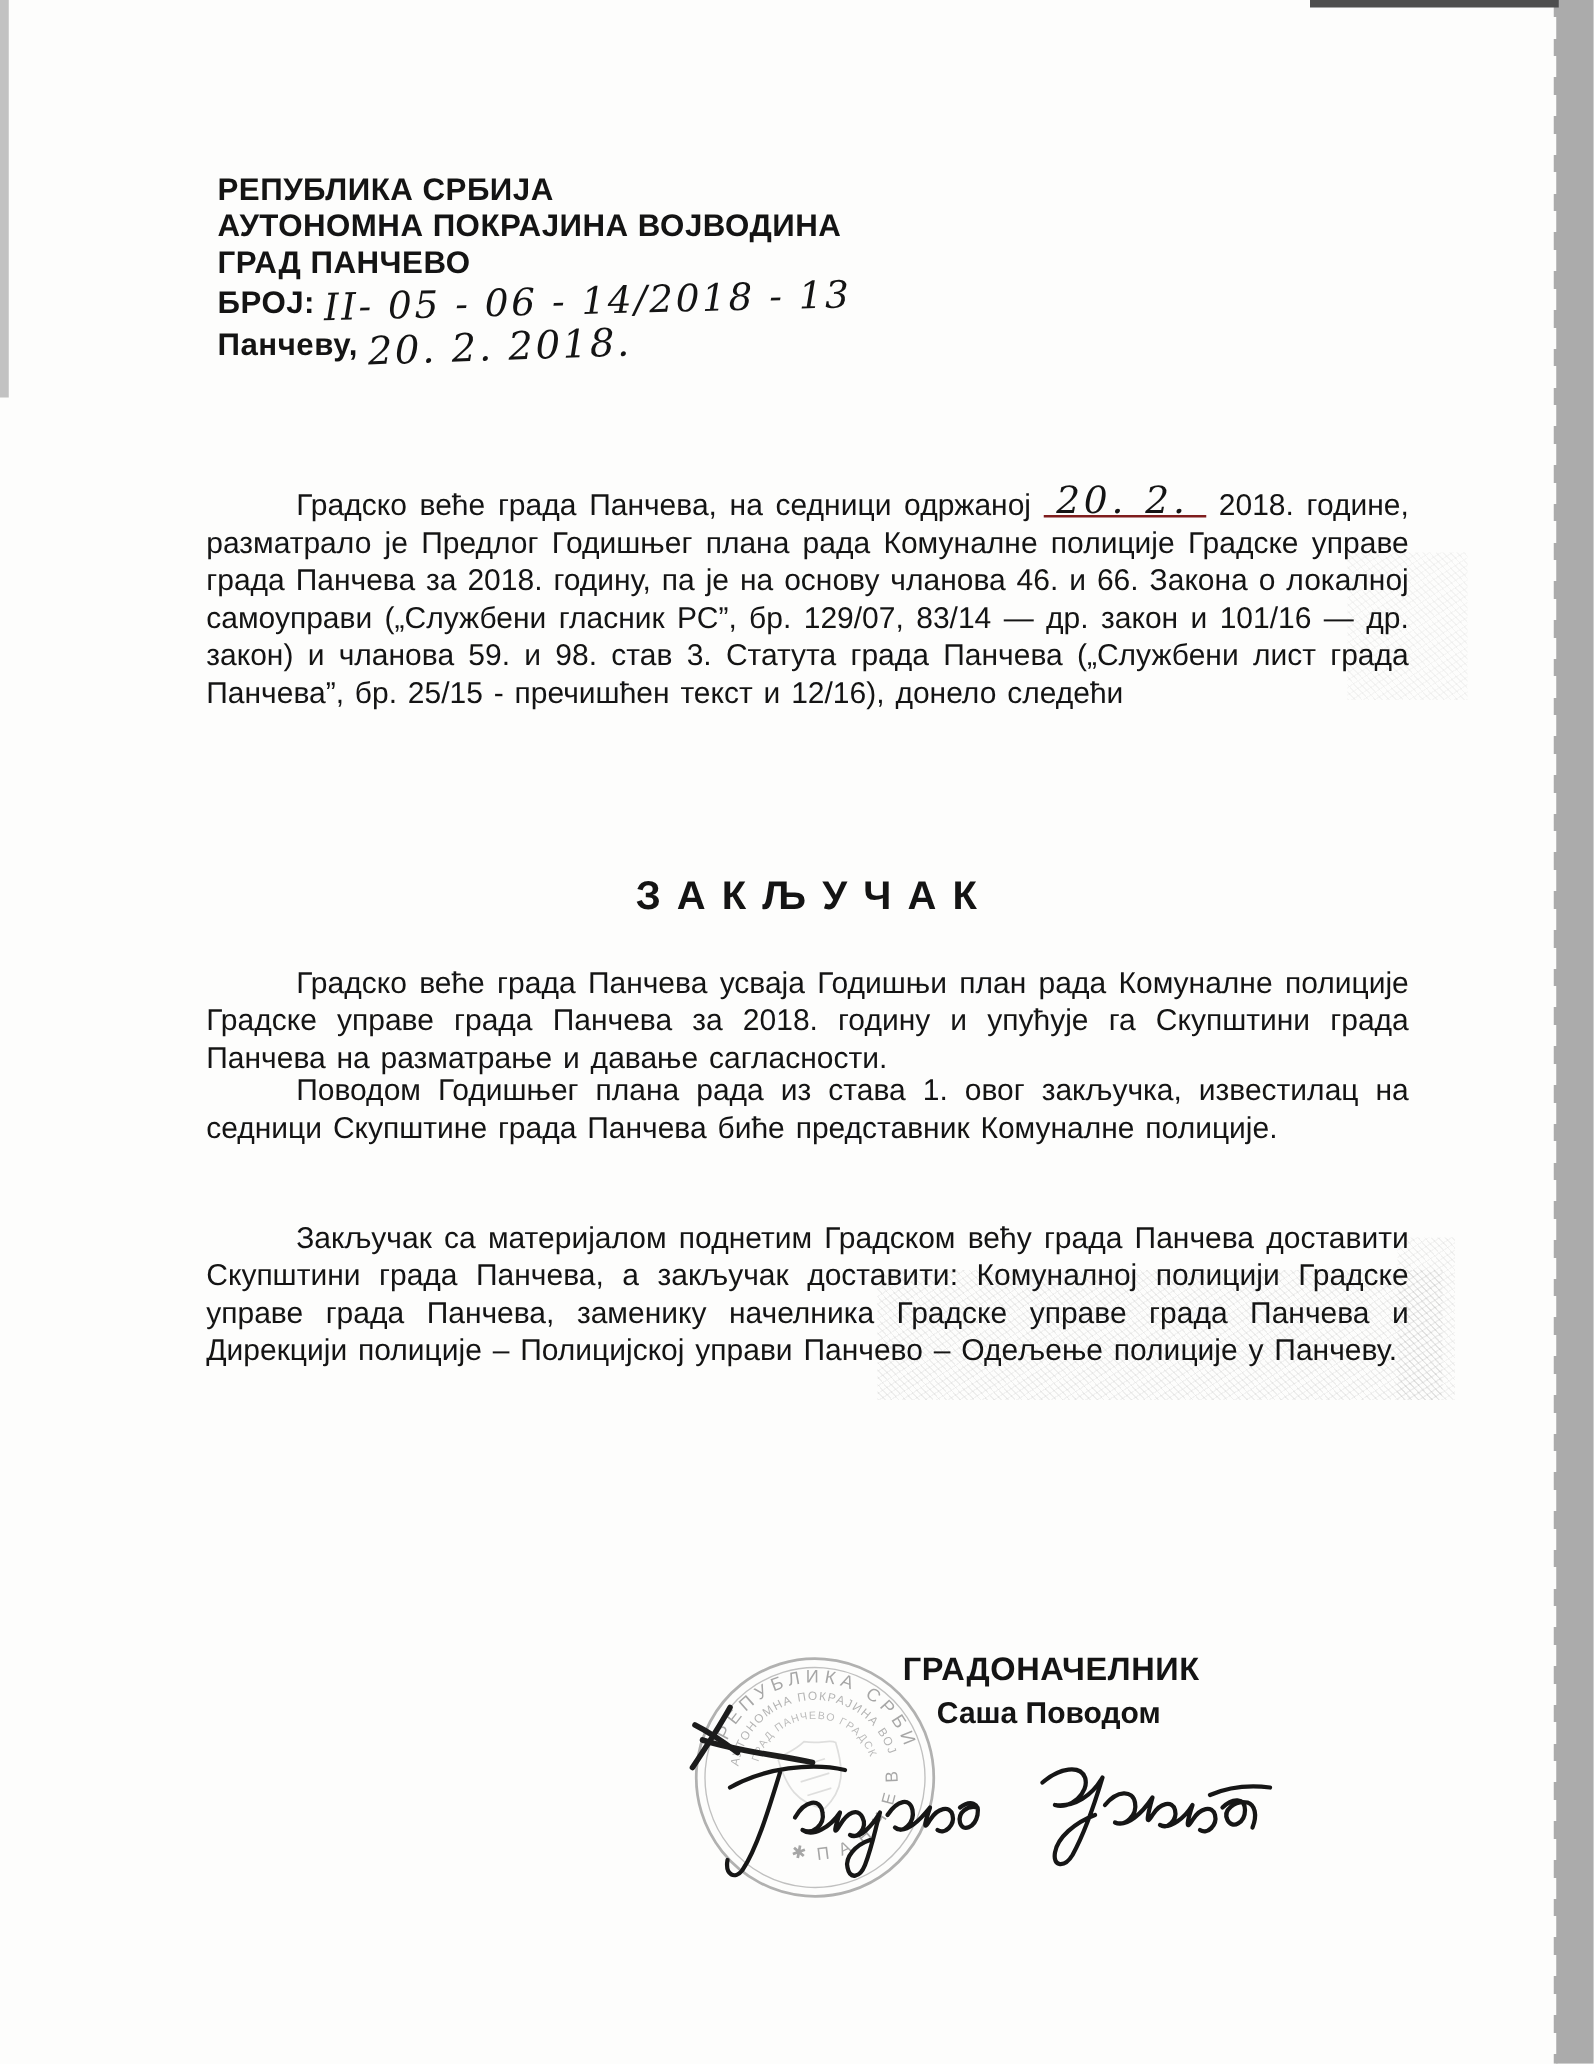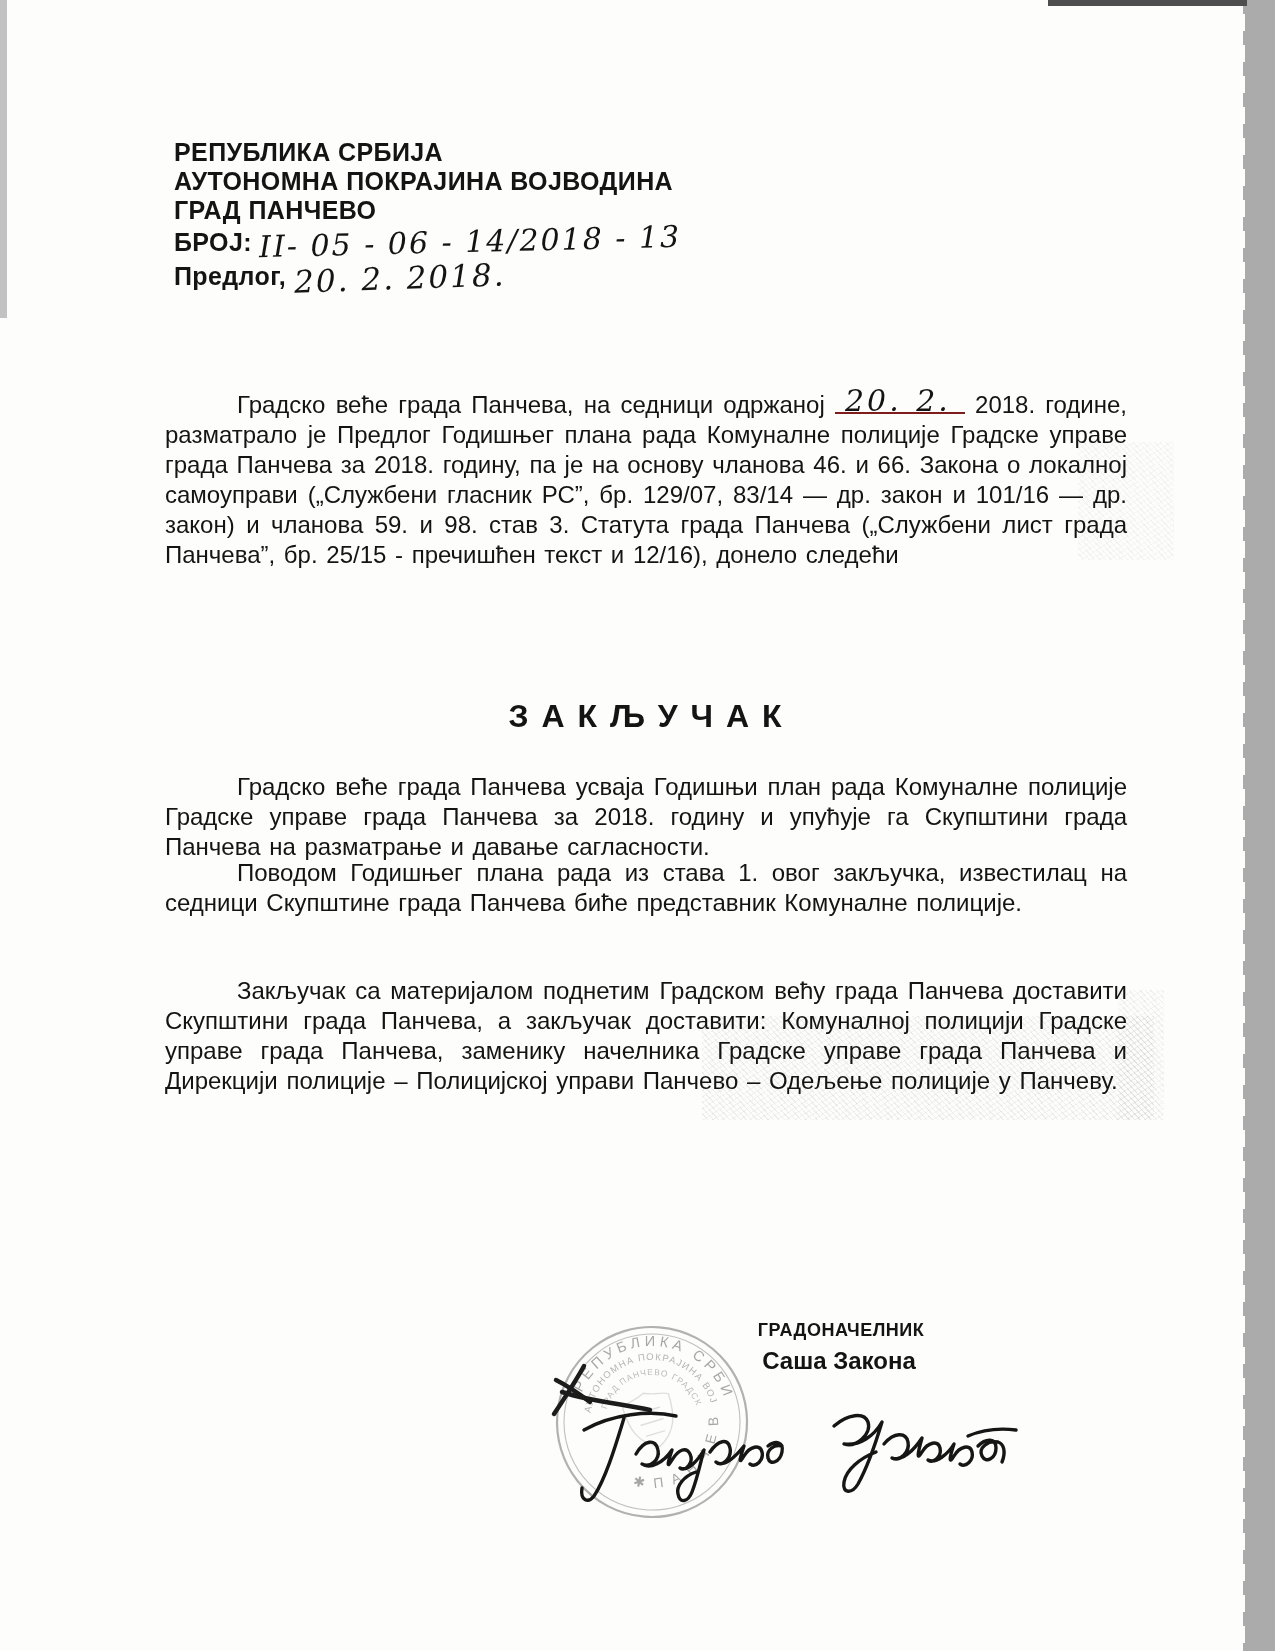--- a/index.html
+++ b/index.html
@@ -49,21 +49,21 @@
   .hw-date{
     font-family:"DejaVu Serif","Liberation Serif",serif;font-style:italic;font-weight:500;
     font-size:30px;letter-spacing:3px;
     display:inline-block;padding:0 14px 0 10px;transform:translateY(-2px);
     border-bottom:2px solid #7f1d1d;line-height:22px;
   }
   .title{position:absolute;left:165px;top:698px;width:962px;text-align:center;
     font-weight:bold;font-size:32px;letter-spacing:2px;white-space:pre;}
 
   .sig-block{position:absolute;left:595px;top:1320px;width:492px;text-align:center;font-weight:bold;}
-  .sig-l1{font-size:18px;letter-spacing:.5px;}
+  .sig-l1{font-size:26px;letter-spacing:.5px;}
   .sig-l2{font-size:25px;letter-spacing:.3px;margin-top:5px;margin-left:-24px;}
   .sig-name{font-size:24px;margin-top:6px;margin-left:-4px;}
 
   .stamp{position:absolute;left:550px;top:1320px;width:204px;height:204px;opacity:.62;filter:blur(.35px);}
   .sig-svg{position:absolute;left:572px;top:1392px;width:460px;height:120px;}
   .kmark-svg{position:absolute;left:538px;top:1352px;width:150px;height:75px;}
 
   svg text{font-family:"Liberation Sans","DejaVu Sans",sans-serif;}
 </style>
 </head>
@@ -78,21 +78,21 @@
 
 <div class="header">
   <div class="hline">РЕПУБЛИКА СРБИЈА</div>
   <div class="hline">АУТОНОМНА ПОКРАЈИНА ВОЈВОДИНА</div>
   <div class="hline">ГРАД ПАНЧЕВО</div>
   <div class="hline num-line">
     <span>БРОЈ:</span>
     <span class="hw">II- 05 - 06 - 14/2018 - 13</span>
   </div>
   <div class="hline place-line">
-    <span>Предлог,</span>
+    <span>Панчеву,</span>
     <span class="hw">20. 2. 2018.</span>
   </div>
 </div>
 
 <div class="para p1">
   <span class="indent"></span><span>Градско веће града Панчева, на седници одржаној</span>
   <span class="hw-date">20. 2.</span>
   <span>2018. године, разматрало је Предлог Годишњег плана рада Комуналне полиције Градске управе града Панчева за 2018. годину, па је на основу чланова 46. и 66. Закона о локалној самоуправи („Службени гласник РС”, бр. 129/07, 83/14 — др. закон и 101/16 — др. закон) и чланова 59. и 98. став 3. Статута града Панчева („Службени лист града Панчева”, бр. 25/15 - пречишћен текст и 12/16), донело следећи</span>
 </div>
 
@@ -105,21 +105,21 @@
 <div class="para p3">
   <span class="indent"></span><span>Поводом  Годишњег плана рада из става 1. овог закључка, известилац на седници Скупштине града Панчева биће представник Комуналне полиције.</span>
 </div>
 
 <div class="para p4">
   <span class="indent"></span><span>Закључак са материјалом поднетим Градском већу града Панчева доставити Скупштини града Панчева, а закључак доставити: Комуналној полицији Градске управе града Панчева, заменику начелника Градске управе града Панчева и Дирекцији полиције – Полицијској управи Панчево – Одељење полиције у Панчеву.</span>
 </div>
 
 <div class="sig-block">
   <div class="sig-l1">ГРАДОНАЧЕЛНИК</div>
-  <div class="sig-name">Саша Закона</div>
+  <div class="sig-name">Саша Поводом</div>
 </div>
 
 <svg class="stamp" viewBox="0 0 204 204">
   <g transform="rotate(-17 102 102)" fill="none" stroke="#5a5a5a">
     <circle cx="102" cy="102" r="95" stroke-width="2.2" opacity=".75"></circle>
     <circle cx="102" cy="102" r="88" stroke-width="1.1" opacity=".6"></circle>
     <defs>
       <path id="arcOuter" d="M 102,102 m -76,0 a 76,76 0 1,1 152,0"></path>
       <path id="arcMid" d="M 102,102 m -62,0 a 62,62 0 1,1 124,0"></path>
       <path id="arcInner" d="M 102,102 m -47,0 a 47,47 0 1,1 94,0"></path>

